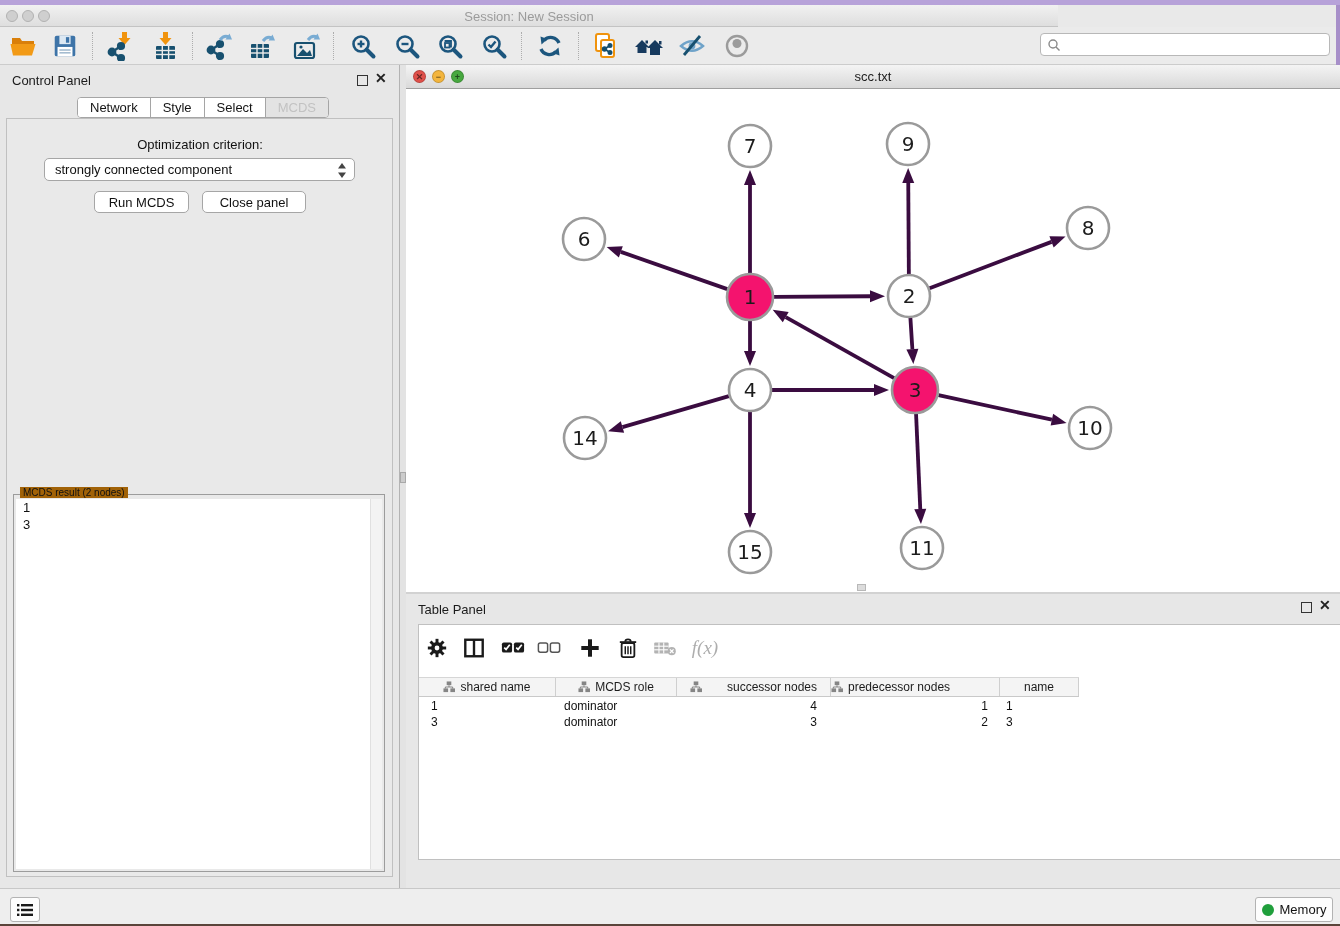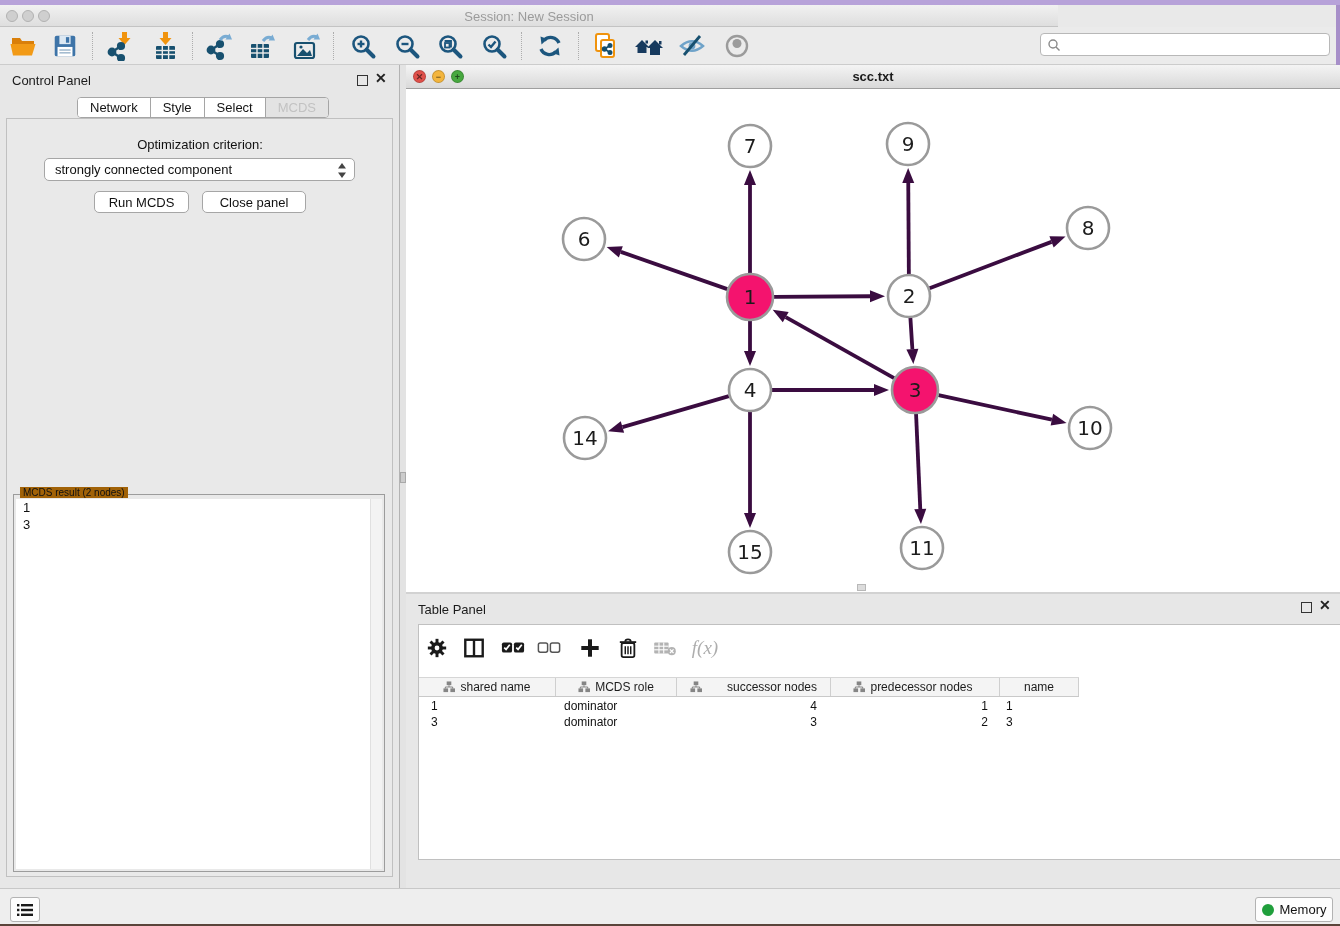--- a/index.html
+++ b/index.html
@@ -57,21 +57,21 @@
   .mcds-line { font-size:13px; color:#111; padding-left:7px; line-height:17px; }
   .mcds-scroll { position:absolute; right:0; top:0; bottom:0; width:12px; background:#f3f3f3; border-left:1px solid #e0e0e0; }
 
   .vdivider { position:absolute; left:400px; top:65px; width:6px; height:823px; background:#e3e3e3; }
   .vdivider .handle { position:absolute; left:0; top:407px; width:6px; height:11px; background:#cccccc; border:1px solid #a9a9a9; }
 
   
   .netwin { position:absolute; left:406px; top:65px; width:934px; height:527px; background:#fff; }
   .net-titlebar { position:absolute; left:0; top:0; width:100%; height:24px;
     background:linear-gradient(#f4f4f4,#d9d9d9); border-bottom:1px solid #9f9f9f; }
-  .net-titlebar .wtitle { position:absolute; width:100%; text-align:center; top:4px; font-size:13px; color:#1b1b1b;font-weight:bold; }
+  .net-titlebar .wtitle { position:absolute; width:100%; text-align:center; top:4px; font-size:13px; color:#1b1b1b; }
   .tl { width:13px; height:13px; border-radius:50%; font-size:9px; font-weight:700; line-height:12px; text-align:center;
     color:rgba(0,0,0,.55); border:1px solid rgba(0,0,0,.18); padding:0; cursor:pointer; }
   .tl-red    { background:#e0504a; }
   .tl-yellow { background:#f3b53d; }
   .tl-green  { background:#47a83f; }
   .net-titlebar .tl-group { position:absolute; left:7px; top:5px; display:flex; gap:6px; }
   .net-canvas { position:absolute; left:0; top:24px; width:934px; height:503px; background:#fff; }
   .net-resize { position:absolute; left:451px; top:495px; width:9px; height:7px; background:#dcdcdc; border:1px solid #b8b8b8; }
 
   
@@ -552,21 +552,21 @@
         </div>
         <div class="th c2" style="justify-content:center; padding-right:0">
           <svg width="12" height="12" viewBox="0 0 13 13">
             <rect x="4" y="0.5" width="5" height="4" fill="#858585"></rect>
             <path d="M6.5 4.5 V6.5 M2.5 6.5 H10.5 M2.5 6.5 V8 M10.5 6.5 V8" stroke="#858585" fill="none" stroke-width="1.1"></path>
             <rect x="0.5" y="8" width="5" height="4" fill="#858585"></rect>
             <rect x="8" y="8" width="5" height="4" fill="#858585"></rect>
           </svg>
           <span>successor nodes</span>
         </div>
-        <div class="th c3" style="justify-content:center; padding-right:4px">
+        <div class="th c3" style="justify-content:flex-start; padding-right:4px">
           <svg width="12" height="12" viewBox="0 0 13 13">
             <rect x="4" y="0.5" width="5" height="4" fill="#858585"></rect>
             <path d="M6.5 4.5 V6.5 M2.5 6.5 H10.5 M2.5 6.5 V8 M10.5 6.5 V8" stroke="#858585" fill="none" stroke-width="1.1"></path>
             <rect x="0.5" y="8" width="5" height="4" fill="#858585"></rect>
             <rect x="8" y="8" width="5" height="4" fill="#858585"></rect>
           </svg>
           <span>predecessor nodes</span>
         </div>
         <div class="th c4" style="justify-content:center; padding-left:0">
           <span>name</span>

